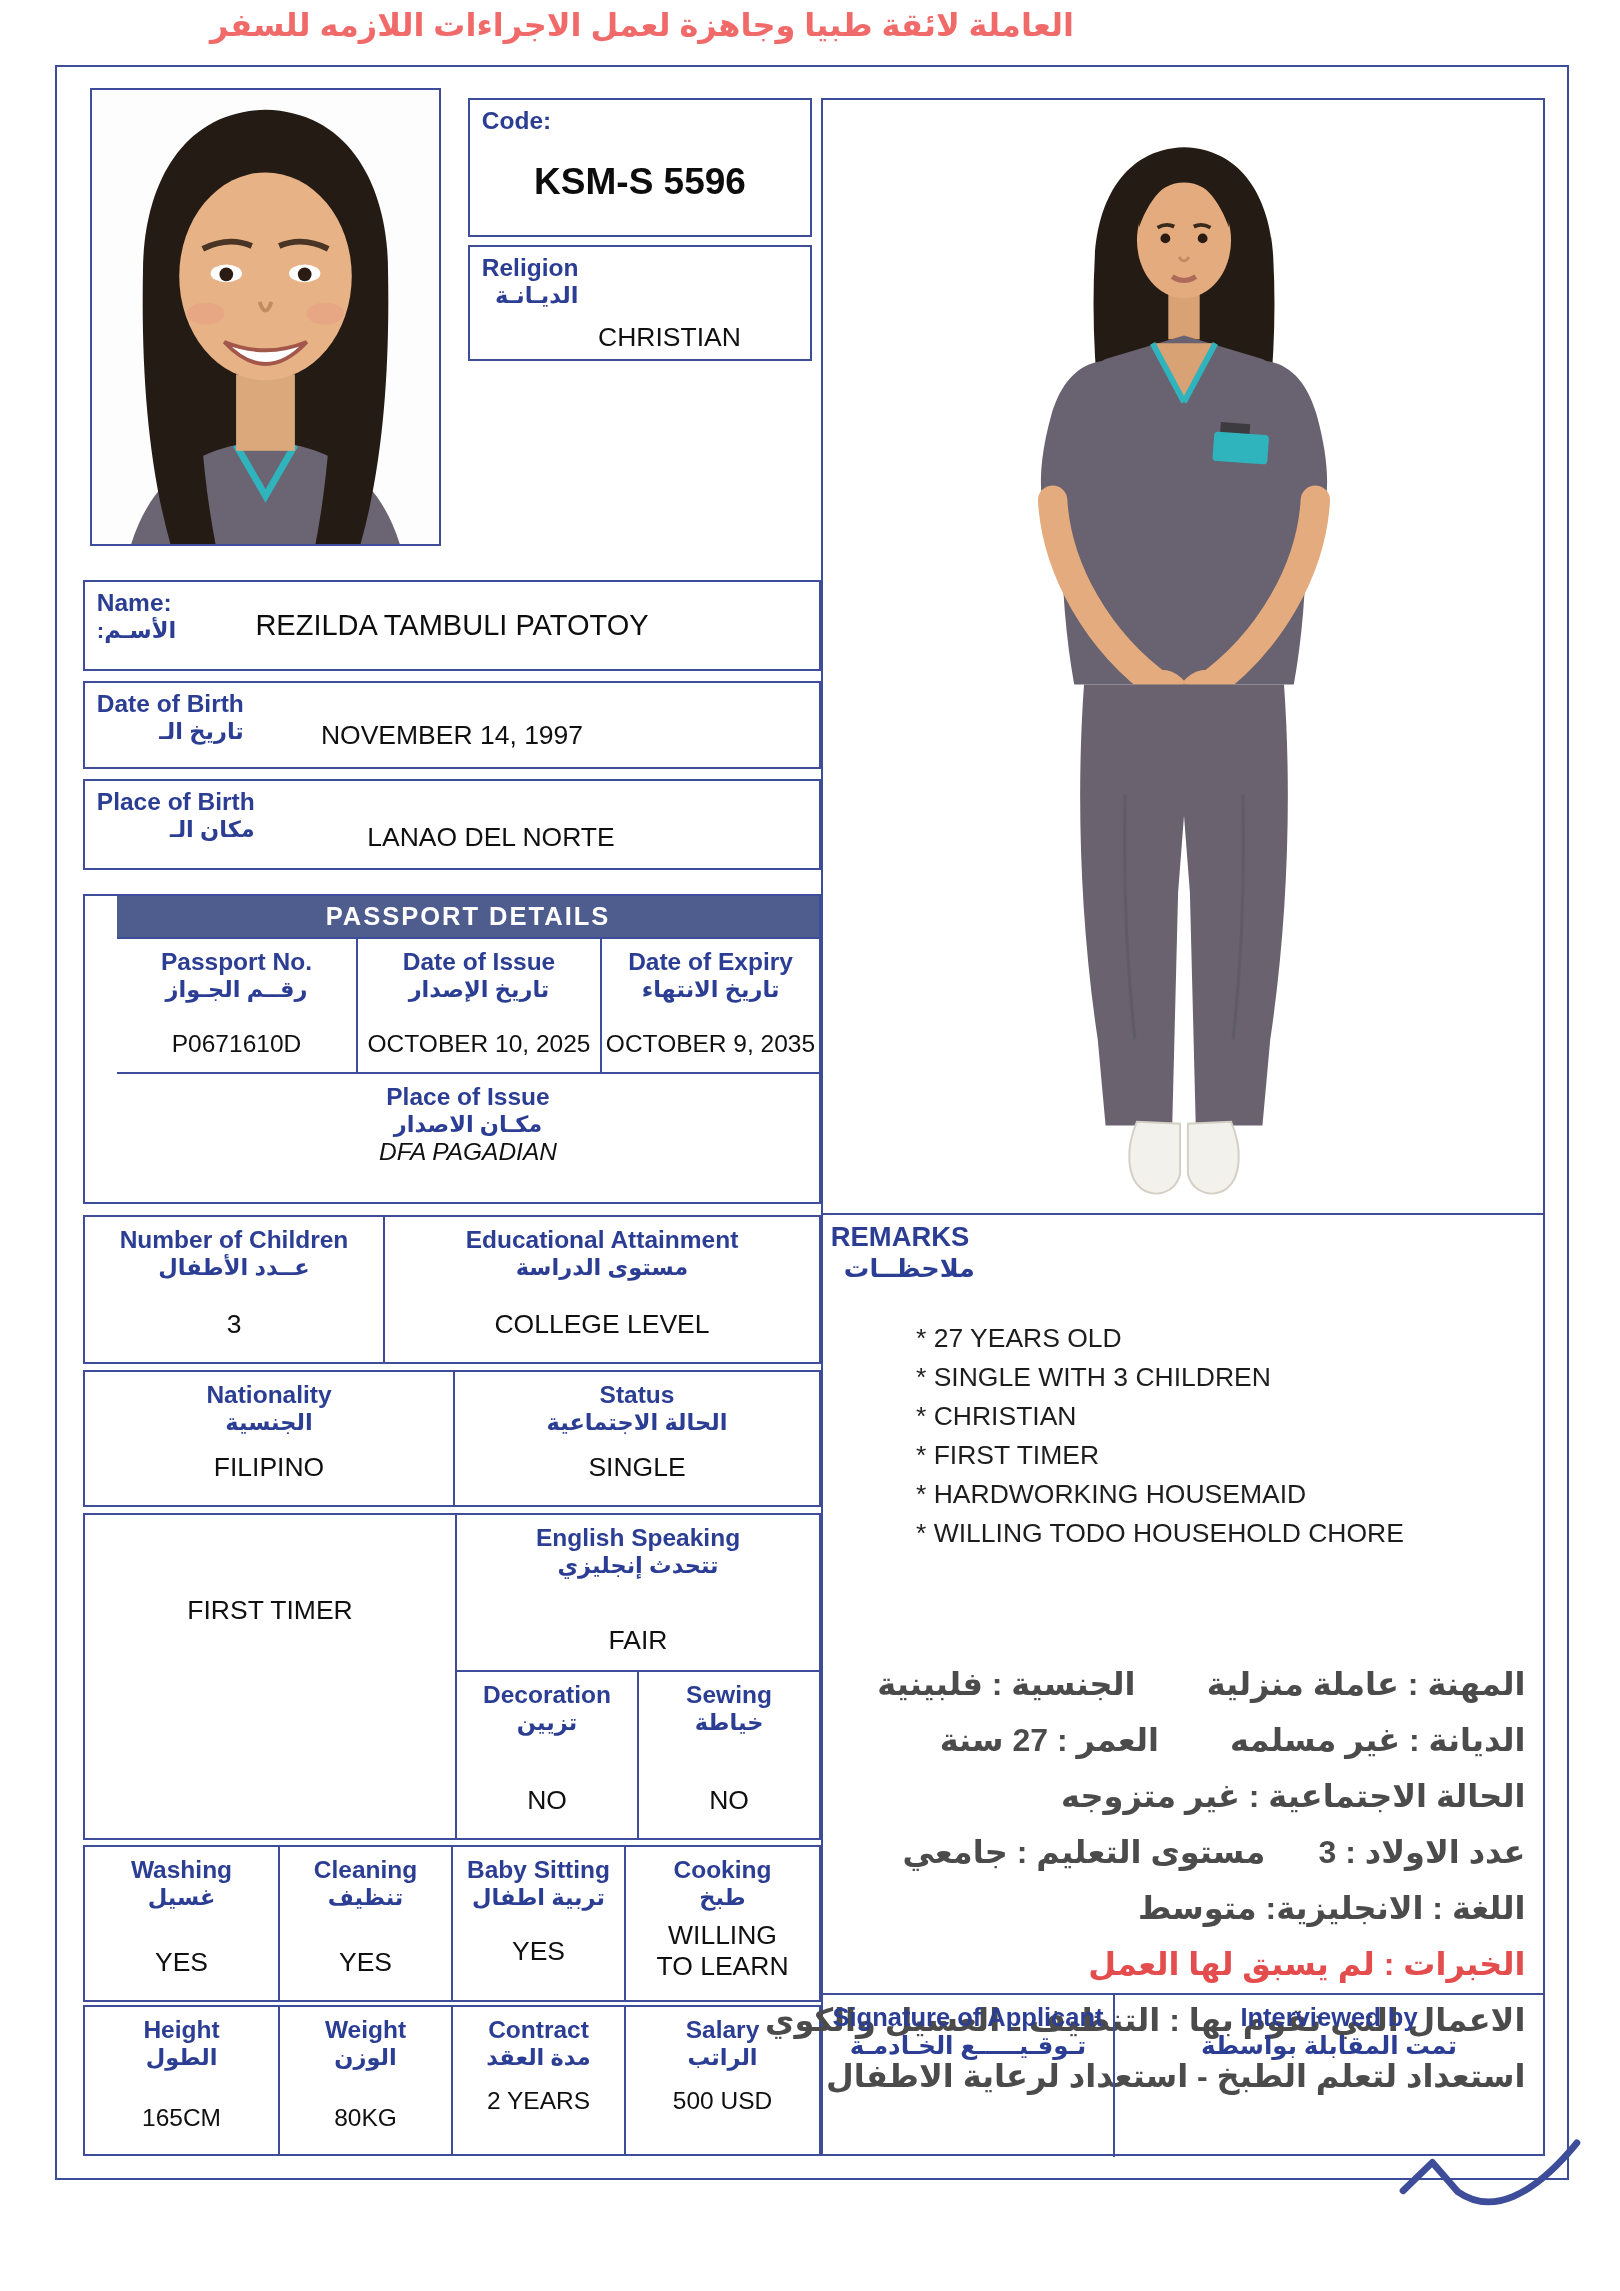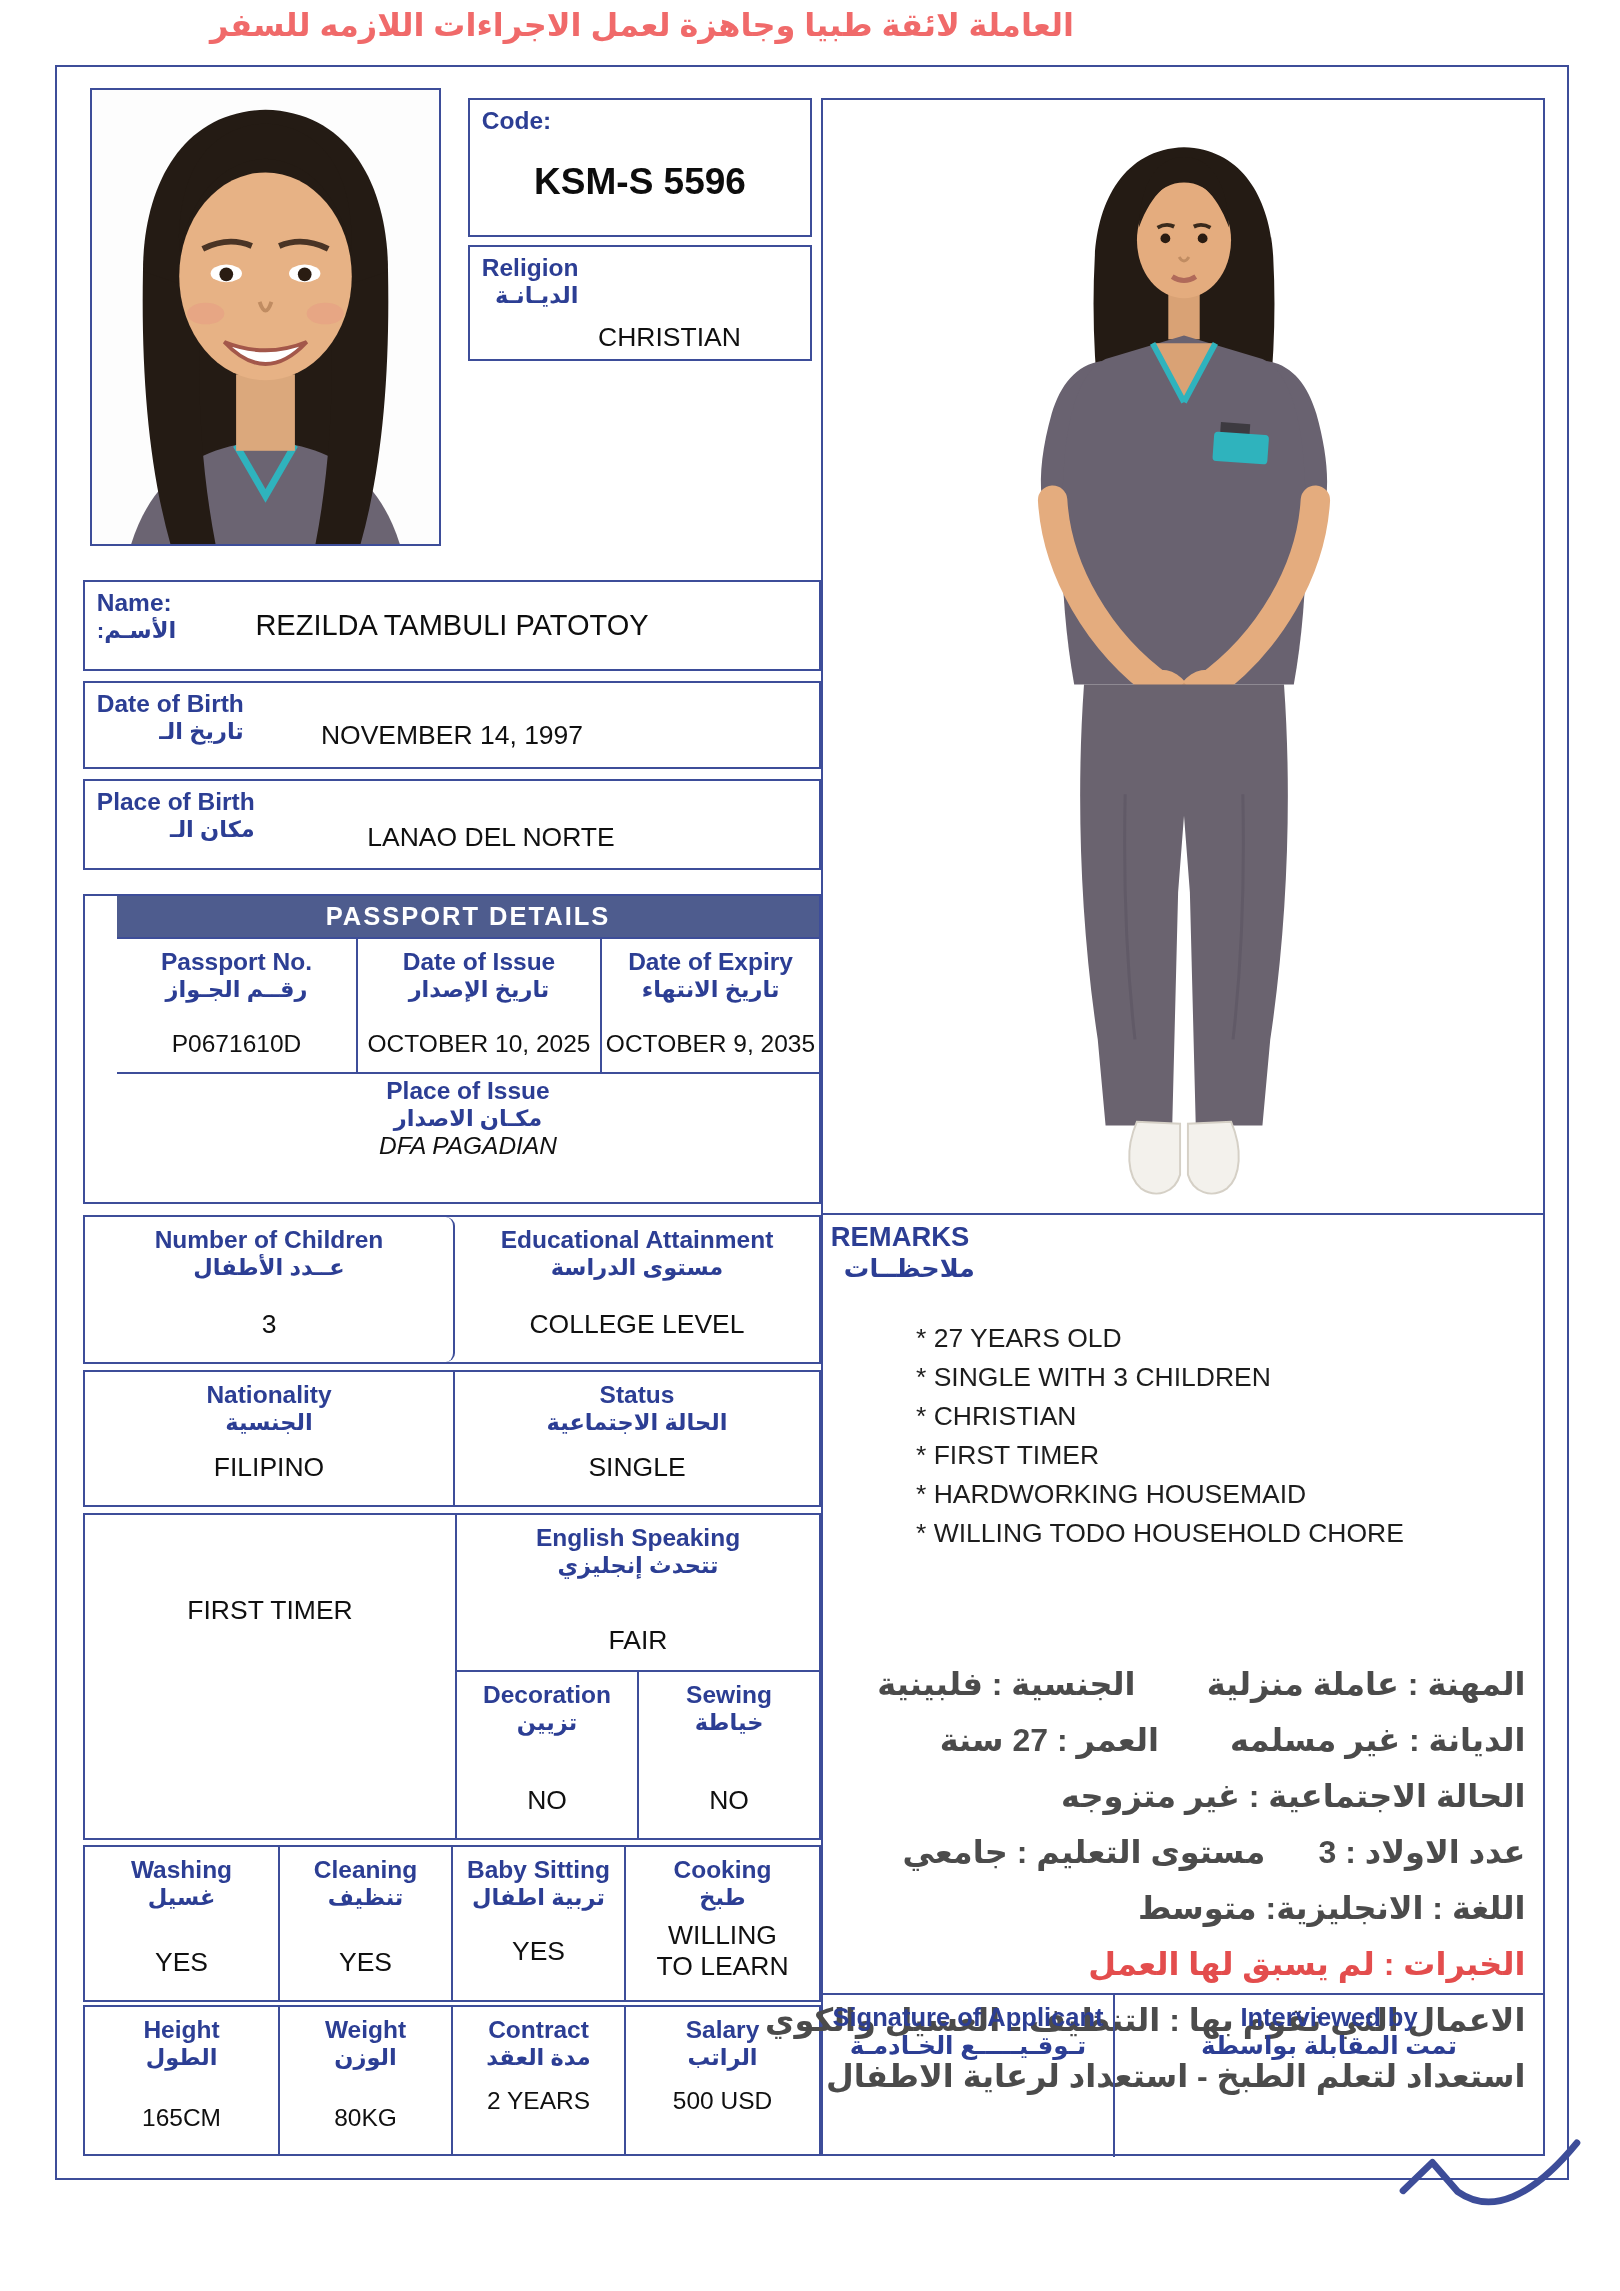--- a/index.html
+++ b/index.html
@@ -113,29 +113,29 @@
         <div class="lbl-en">Date of Issue</div>
         <div class="lbl-ar">تاريخ الإصدار</div>
         <div class="val" style="font-size:24.5px;margin-bottom:13.7px;">OCTOBER 10, 2025</div>
       </div>
       <div class="cell" style="flex:1;">
         <div class="lbl-en">Date of Expiry</div>
         <div class="lbl-ar">تاريخ الانتهاء</div>
         <div class="val" style="font-size:24.5px;margin-bottom:13.7px;">OCTOBER 9, 2035</div>
       </div>
     </div>
-    <div class="cell b-top" style="height:98px;justify-content:center;">
+    <div class="cell b-top" style="height:98px;">
       <div class="lbl-en">Place of Issue</div>
       <div class="lbl-ar">مكـان الاصدار</div>
       <div class="val" style="font-size:24.5px;margin-bottom:15.7px;font-style:italic;">DFA PAGADIAN</div>
     </div>
   </div>
 
   <div class="box row-flex" style="left:83px;top:1215px;width:738px;height:149px;">
-    <div class="cell b-right" style="width:370px;border-radius:9px;">
+    <div class="cell b-right" style="width:300px;">
       <div class="lbl-en">Number of Children</div>
       <div class="lbl-ar">عــدد الأطفال</div>
       <div class="val">3</div>
     </div>
     <div class="cell" style="flex:1;">
       <div class="lbl-en">Educational Attainment</div>
       <div class="lbl-ar">مستوى الدراسة</div>
       <div class="val">COLLEGE LEVEL</div>
     </div>
   </div>

